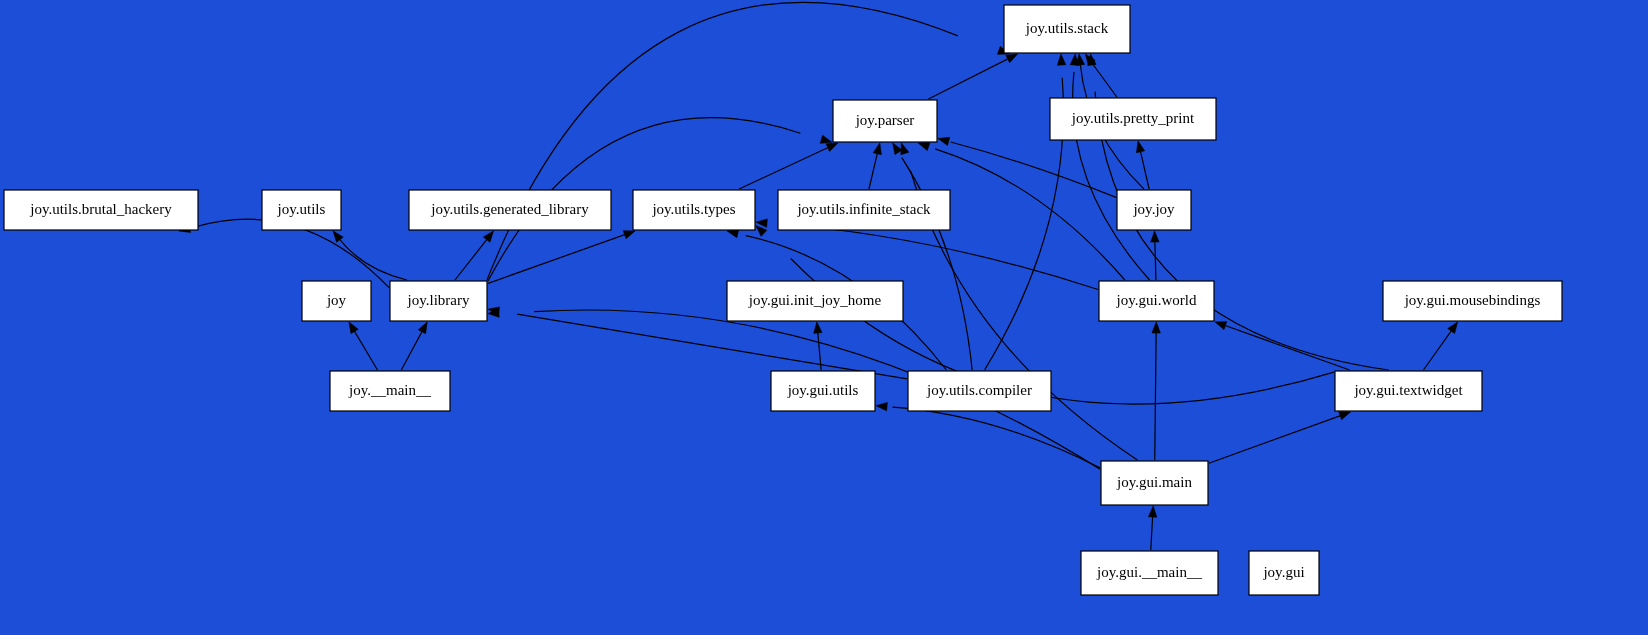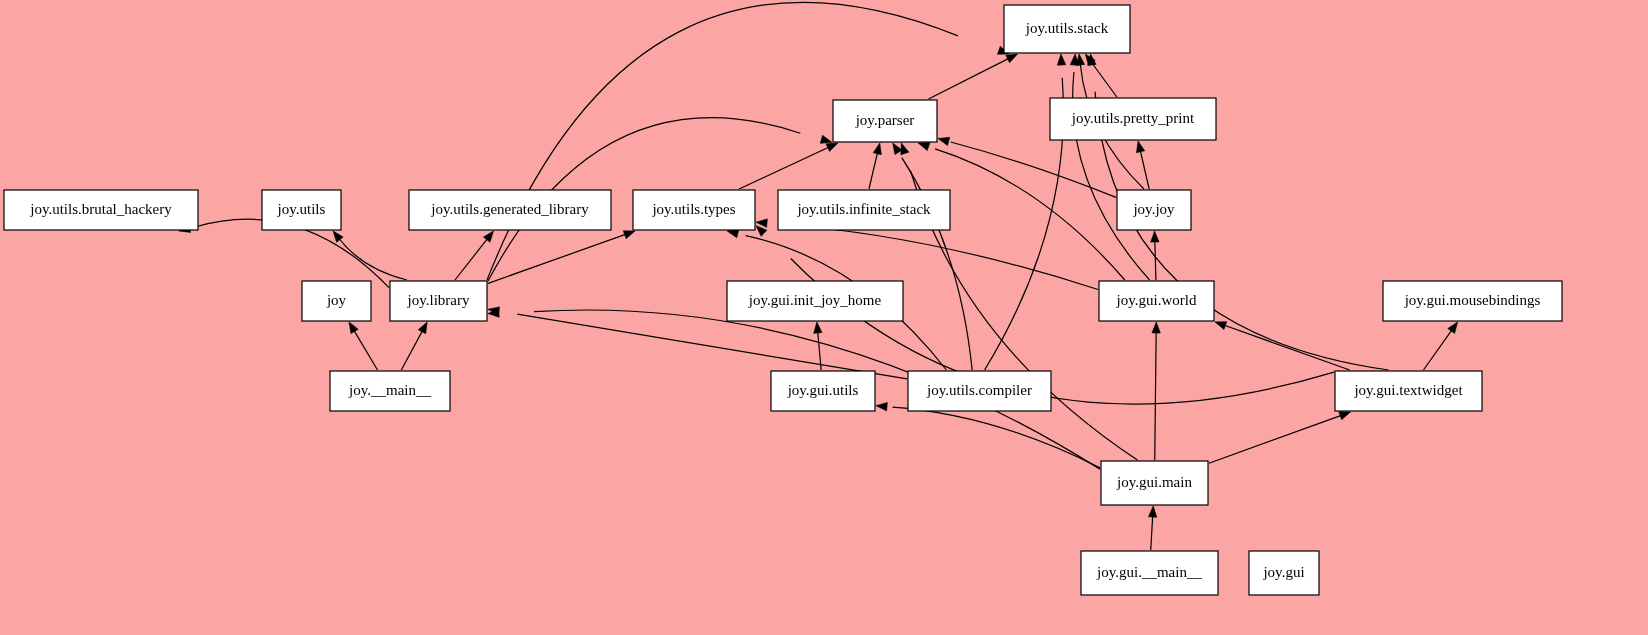--- a/index.html
+++ b/index.html
@@ -4,21 +4,21 @@
 <style>
   html, body {
     margin: 0;
     padding: 0;
     background: #ffffff;
   }
   #canvas {
     position: relative;
     width: 1648px;
     height: 635px;
-    background: #fca5a5;
+    background: #1d4ed8;
     overflow: hidden;
     font-family: "Liberation Serif", "DejaVu Serif", serif;
   }
   svg.graph {
     position: absolute;
     left: 0;
     top: 0;
     width: 1648px;
     height: 635px;
   }

